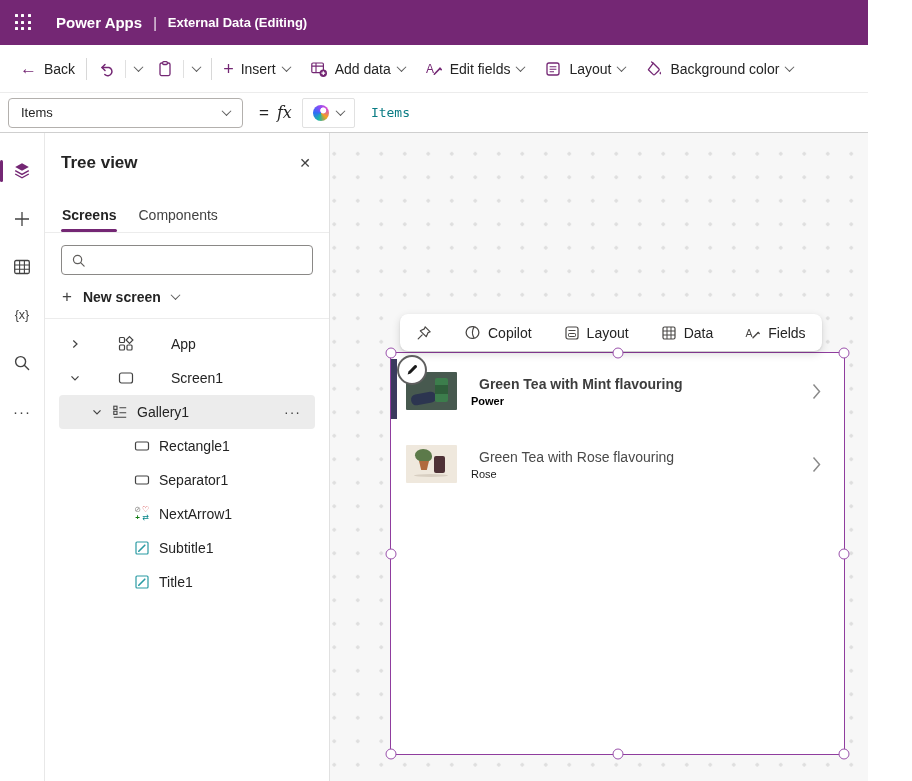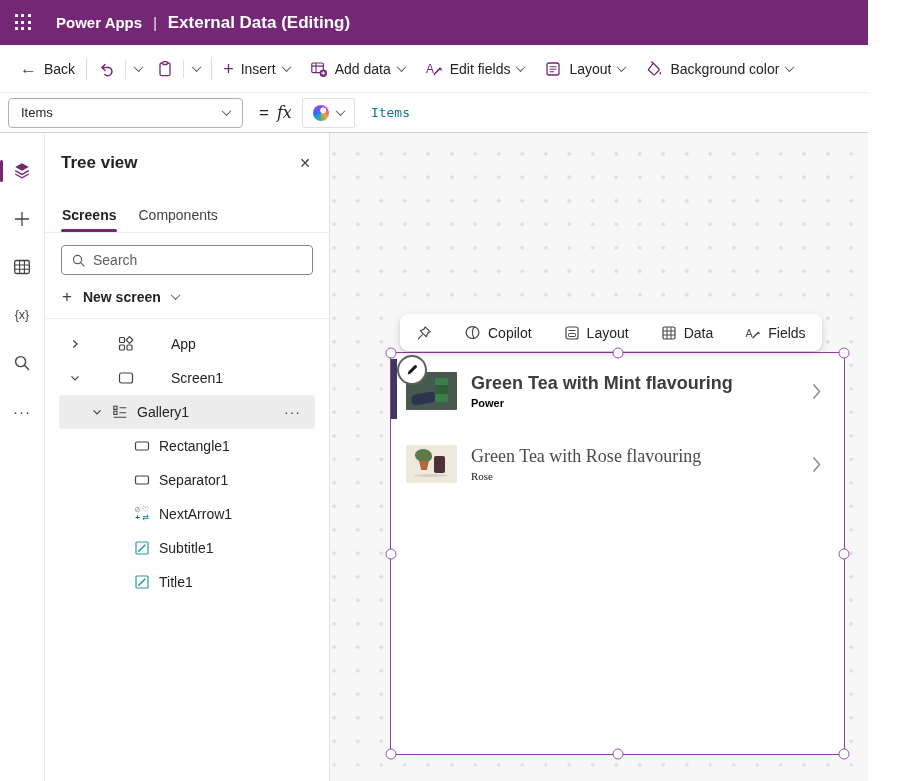--- a/index.html
+++ b/index.html
@@ -7,21 +7,21 @@
   body { font-family: "Liberation Sans", sans-serif; background: #fff; }
   #app { position: relative; width: 868px; height: 781px; overflow: hidden; background: #fff; }
 
   
   .titlebar { position: absolute; left:0; top:0; width:100%; height:45px; background:#742774; display:flex; align-items:center; color:#fff; }
   .waffle { width:46px; height:45px; display:grid; place-items:center; cursor:pointer; }
   .waffle .dots { display:grid; grid-template-columns:repeat(3,4px); grid-template-rows:repeat(3,4px); gap:2.5px; }
   .waffle .dots i { width:3px; height:3px; background:#fff; border-radius:0.5px; }
   .brand { font-size:15px; font-weight:700; margin-left:10px; }
   .tb-divider { margin:0 11px; font-size:14px; opacity:.9; font-weight:400; }
-  .apptitle { font-size:17px; font-weight:700; }
+  .apptitle { font-size:13px; font-weight:700; }
 
   
   .toolbar { position:absolute; left:0; top:45px; width:100%; height:48px; background:#fff; border-bottom:1px solid #ececec; display:flex; align-items:center; padding-left:20px; font-size:14px; color:#242424; }
   .tbtn { display:flex; align-items:center; gap:7px; cursor:pointer; white-space:nowrap; }
   .tbtn .lbl { color:#242424; }
   .vdiv { width:1px; height:22px; background:#d8d8d8; margin:0 11px; flex:none; }
   .vdiv.small { height:18px; background:#e0e0e0; margin:0 9px; }
   .chev { width:7px; height:7px; border-right:1.4px solid #5c5c5c; border-bottom:1.4px solid #5c5c5c; transform:rotate(45deg) translate(-1px,-1px); display:inline-block; flex:none; }
   .back-arrow { color:#742774; font-size:17px; line-height:1; }
   .plus-glyph { color:#742774; font-size:18px; font-weight:400; line-height:1; } .gap14 { width:14px; } .gap20 { width:20px; }
@@ -80,24 +80,24 @@
     box-shadow: 0 3px 8px rgba(0,0,0,.14), 0 1px 2px rgba(0,0,0,.10);
     display:flex; align-items:center; padding:0 16px; gap:32px; font-size:14px; color:#242424; z-index:5; }
   .ctxitem { display:flex; align-items:center; gap:7px; cursor:pointer; }
 
   .gallery { position:absolute; left:60px; top:219px; width:455px; height:403px; background:#fff; border:1px solid #8f3d9e; }
   .handle { position:absolute; width:11px; height:11px; background:#fff; border:1.5px solid #9a51ab; border-radius:50%; transform:translate(-50%,-50%); z-index:6; cursor:pointer; }
   .selbar { position:absolute; left:0; top:6px; width:6px; height:60px; background:#3a3a5e; }
   .editbadge { position:absolute; left:6px; top:2px; width:30px; height:30px; background:#fff; border:2px solid #5f5f5f; border-radius:50%; display:grid; place-items:center; cursor:pointer; z-index:7; }
 
   .grow { position:absolute; left:0; width:100%; height:60px; display:flex; align-items:center; padding:0 22px 0 15px; cursor:pointer; }
-  .grow.r1 { top:8px; } .grow.r2 { top:81px;font-family:Liberation Serif, serif; } .grow.r3 { top:154px; }
+  .grow.r1 { top:8px; } .grow.r2 { top:81px; } .grow.r3 { top:154px; }
   .thumb { width:51px; height:38px; border-radius:1px; position:relative; overflow:hidden; flex:none; }
   .gtext { margin-left:14px; display:flex; flex-direction:column; gap:3px; }
-  .gtitle { font-size:18px; color:#4a4a4a; }
+  .gtitle { font-size:14px; color:#4a4a4a;margin-left:8px; }
   .r1 .gtitle { font-weight:700; color:#3d3d3d; }
   .gsub { font-size:11px; color:#1a1a1a; }
   .r1 .gsub { font-weight:700; color:#000; }
   .gchev { margin-left:auto; display:flex; align-items:center; }
 
   .thumb.mint { background:#47594f; }
   .thumb.mint .tin { position:absolute; right:9px; top:6px; width:13px; height:24px; background:#3c7d4c; border-radius:2px; }
   .thumb.mint .tin::after { content:""; position:absolute; left:0; top:7px; width:100%; height:9px; background:#2e5e3a; }
   .thumb.mint .tube { position:absolute; left:5px; bottom:6px; width:25px; height:11px; background:#2c3550; border-radius:5px; transform:rotate(-10deg); }
   .thumb.rose { background:#efe8dd; }
@@ -284,21 +284,20 @@
       <span class="tab active">Screens</span>
       <span class="tab">Components</span>
     </div>
     <div class="tp-search">
       <span>
         <svg width="15" height="15" viewBox="0 0 16 16">
             <circle cx="7" cy="7" r="4.4" fill="none" stroke="#605e5c" stroke-width="1.3"></circle>
             <path d="M10.3 10.3 L14 14" stroke="#605e5c" stroke-width="1.3" stroke-linecap="round"></path>
           </svg>
       </span>
-      <input type="text" placeholder="Search" style="">
     </div>
     <div class="tp-newscreen">
       <span class="ns-plus">+</span>
       <span class="lbl">New screen</span>
       <span class="chev"></span>
     </div>
 
     <div class="tree">
 
       <div class="trow d0">

